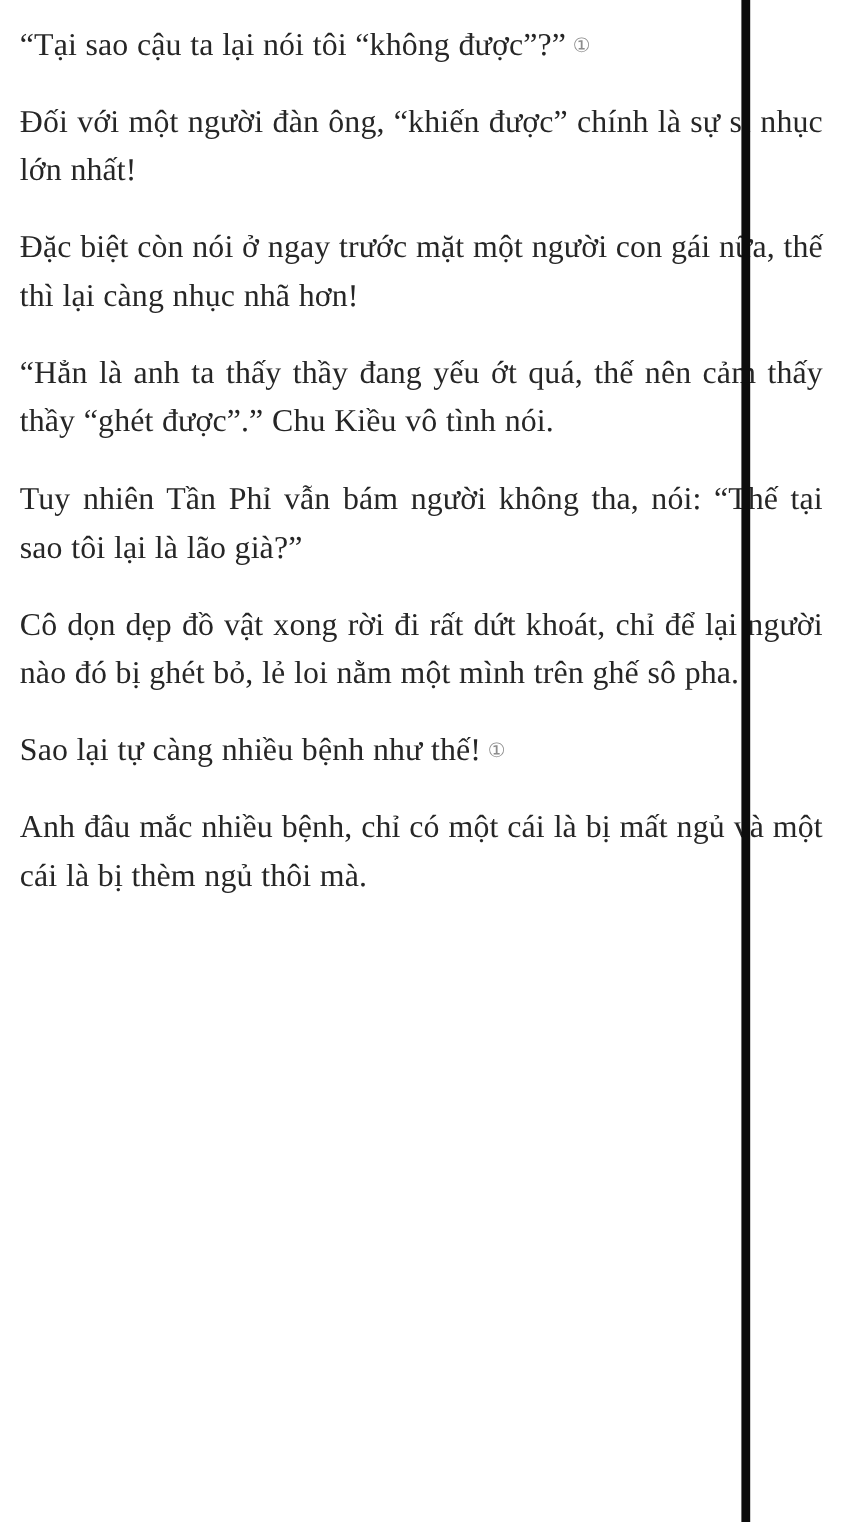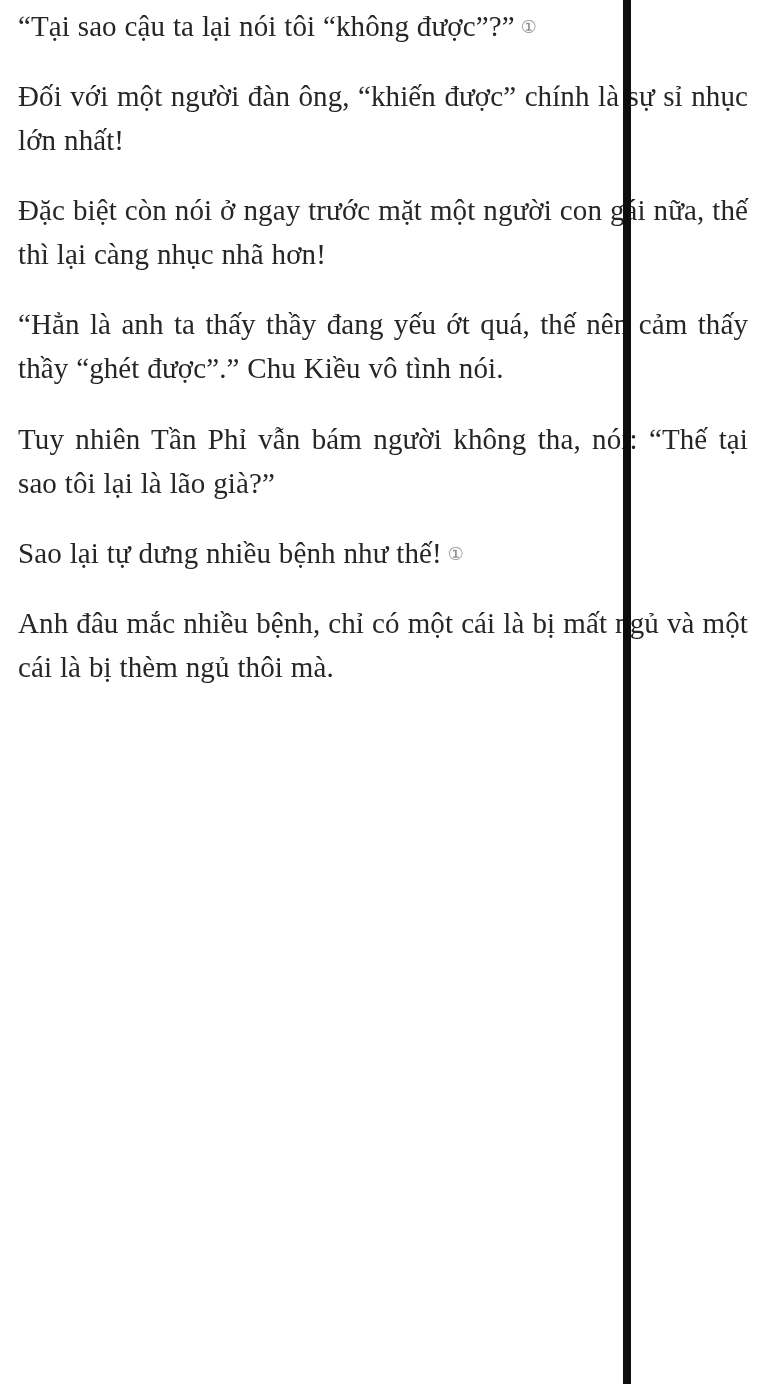--- a/index.html
+++ b/index.html
@@ -8,24 +8,24 @@
     background: #ffffff;
   }
   body {
     width: 770px;
     min-height: 1384px;
     font-family: "Liberation Serif", serif;
     color: #2b2b2b;
   }
   .page {
     position: relative;
-    width: 631px;
+    width: 682px;
     min-height: 1384px;
     box-sizing: border-box;
-    padding: 4px 24px 20px 18px;
+    padding: 19px 24px 20px 18px;
     background: #ffffff;
   }
   .edge-bar {
     position: absolute;
     top: 0;
     right: 0;
     width: 8px;
     height: 100%;
     background: #0d0d0d;
   }
@@ -67,22 +67,23 @@
 
     <p class="para"><span>Đối với một người đàn ông, “khiến được” chính là sự sỉ nhục lớn nhất!</span></p>
 
     <p class="para"><span>Đặc biệt còn nói ở ngay trước mặt một người con gái nữa, thế thì lại càng nhục nhã hơn!</span></p>
 
     <p class="para"><span>“Hẳn là anh ta thấy thầy đang yếu ớt quá, thế nên cảm thấy thầy “ghét được”.” Chu Kiều vô tình nói.</span></p>
 
     <p class="para"><span>Tuy nhiên Tần Phỉ vẫn bám người không tha, nói: “Thế tại sao tôi lại là lão già?”</span></p>
 
 
+    <p class="para"><span>Cô dọn dẹp đồ vật xong rời đi rất dứt khoát, chỉ để lại người nào đó bị ghét bỏ, lẻ loi nằm một mình trên ghế sô pha.</span></p>
 
-    <p class="para"><span>Sao lại tự dưng nhiều bệnh như thế!</span><span class="note-marker">①</span></p>
+    <p class="para"><span>Sao lại tự càng nhiều bệnh như thế!</span><span class="note-marker">①</span></p>
 
     <p class="para"><span>Anh đâu mắc nhiều bệnh, chỉ có một cái là bị mất ngủ và một cái là bị thèm ngủ thôi mà.</span></p>
 
   </div>
 
   <div class="edge-bar"></div>
 
 </div>
 
 </body></html>

